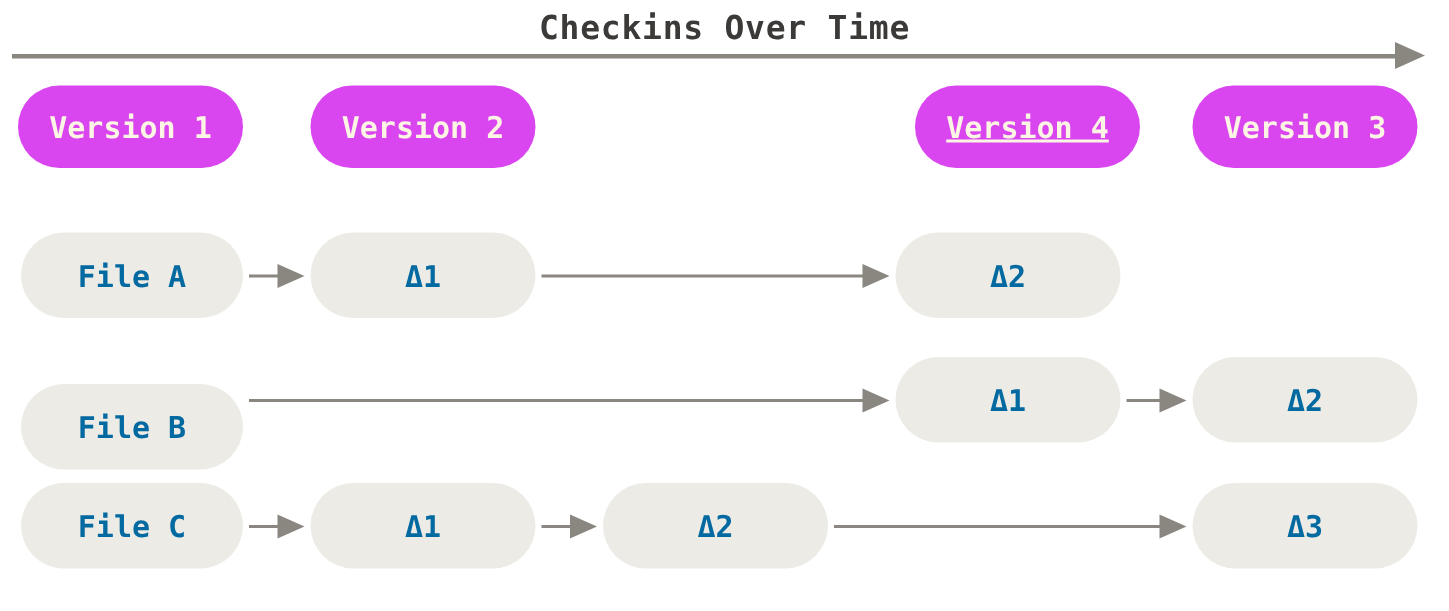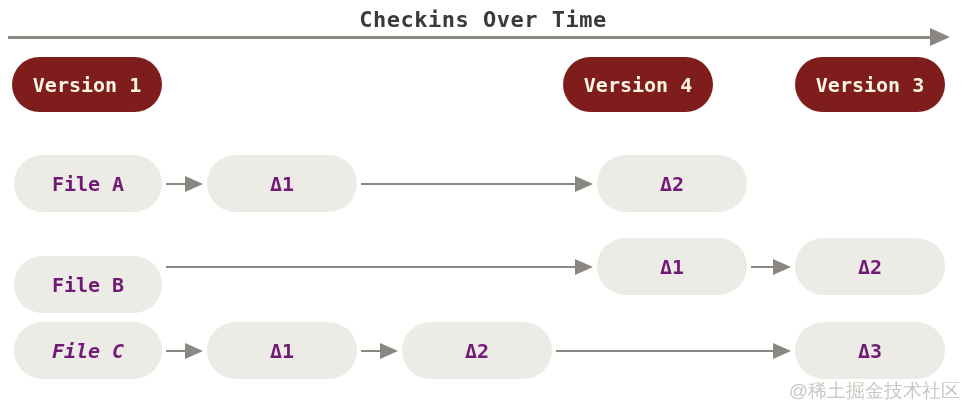--- a/index.html
+++ b/index.html
@@ -32,27 +32,27 @@
     position: absolute;
     display: flex;
     align-items: center;
     justify-content: center;
     border-radius: 29px;
     font-size: 20px;
     box-sizing: border-box;
     white-space: nowrap;
   }
   .pill.version {
-    background: #7f1d1d;
+    background: #d946ef;
     color: #fcf5e3;
     font-weight: bold;
   }
   .pill.node {
     background: #edebe5;
-    color: #701a75;
+    color: #0369a1;
     font-weight: bold;
   }
   .arrow {
     position: absolute;
     height: 0;
   }
   .arrow .line {
     position: absolute;
     left: 0;
     top: -1px;
@@ -85,27 +85,27 @@
     font-family: "Liberation Sans", sans-serif;
     font-size: 19px;
     color: #c9c7c2;
   }
 </style>
 </head>
 <body>
 
 <div id="stage">
   <div class="timeline-title">Checkins Over Time</div>
-  <div class="watermark">@稀土掘金技术社区</div>
 <div class="arrow big" style="left: 8px; top: 37px; width: 942px;">
       <div class="line" style="width: 926px;"></div>
       <div class="head" style="left: 922px;"></div>
     </div>
     <div class="pill version" style="left: 12px; top: 57px; width: 150px; height: 55px;">Version 1</div>
-    <div class="pill version" style="left: 563px; top: 57px; width: 150px; height: 55px;">Version 4</div>
+    <div class="pill version" style="left: 207px; top: 57px; width: 150px; height: 55px;">Version 2</div>
+    <div class="pill version" style="left: 610px; top: 57px; width: 150px; height: 55px; text-decoration: underline;">Version 4</div>
     <div class="pill version" style="left: 795px; top: 57px; width: 150px; height: 55px;">Version 3</div>
     <div class="pill node" style="left: 14px; top: 155px; width: 148px; height: 57px;">File A</div>
     <div class="arrow" style="left: 166px; top: 183.5px; width: 37px;">
       <div class="line" style="width: 23px;"></div>
       <div class="head" style="left: 19px;"></div>
     </div>
     <div class="pill node" style="left: 207px; top: 155px; width: 150px; height: 57px;">Δ1</div>
     <div class="arrow" style="left: 361px; top: 183.5px; width: 232px;">
       <div class="line" style="width: 218px;"></div>
       <div class="head" style="left: 214px;"></div>
@@ -115,21 +115,21 @@
     <div class="arrow" style="left: 166px; top: 266.5px; width: 427px;">
       <div class="line" style="width: 413px;"></div>
       <div class="head" style="left: 409px;"></div>
     </div>
     <div class="pill node" style="left: 597px; top: 238px; width: 150px; height: 57px;">Δ1</div>
     <div class="arrow" style="left: 751px; top: 266.5px; width: 40px;">
       <div class="line" style="width: 26px;"></div>
       <div class="head" style="left: 22px;"></div>
     </div>
     <div class="pill node" style="left: 795px; top: 238px; width: 150px; height: 57px;">Δ2</div>
-    <div class="pill node" style="left: 14px; top: 322px; width: 148px; height: 57px; font-style: italic;">File C</div>
+    <div class="pill node" style="left: 14px; top: 322px; width: 148px; height: 57px;">File C</div>
     <div class="arrow" style="left: 166px; top: 350.5px; width: 37px;">
       <div class="line" style="width: 23px;"></div>
       <div class="head" style="left: 19px;"></div>
     </div>
     <div class="pill node" style="left: 207px; top: 322px; width: 150px; height: 57px;">Δ1</div>
     <div class="arrow" style="left: 361px; top: 350.5px; width: 37px;">
       <div class="line" style="width: 23px;"></div>
       <div class="head" style="left: 19px;"></div>
     </div>
     <div class="pill node" style="left: 402px; top: 322px; width: 150px; height: 57px;">Δ2</div>

